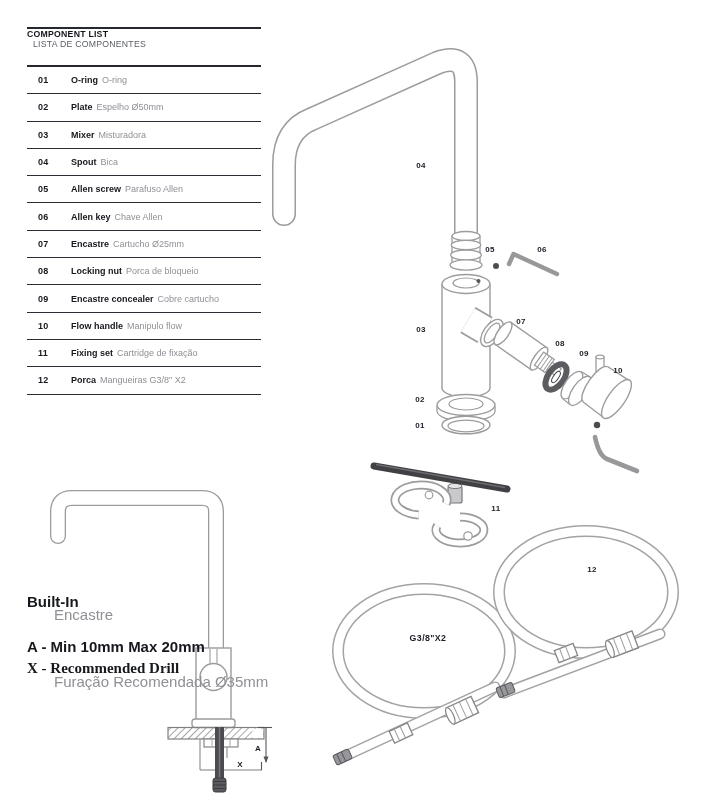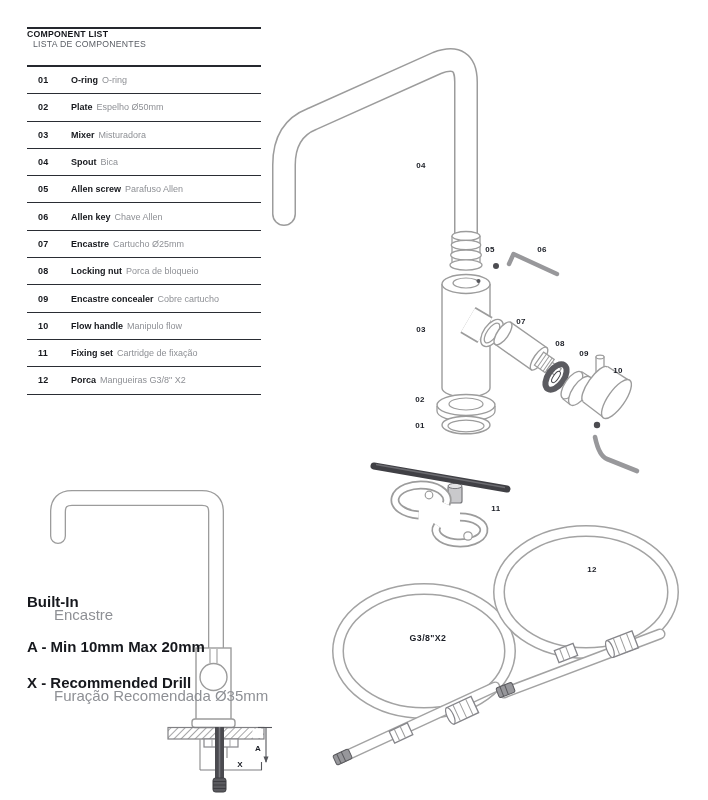--- a/index.html
+++ b/index.html
@@ -26,21 +26,21 @@
   }
   .crow .num  { font-weight:700; width:20px; margin-left:11px; letter-spacing:0.3px; }
   .crow .name { font-weight:700; margin-left:13px; }
   .crow .trans{ color:#8e9095; margin-left:4px; }
 
   
   #builtin { position:absolute; left:27px; top:595px; font-size:15px; line-height:13px; }
   #builtin .b  { font-weight:700; color:#16181d; }
   #builtin .g  { color:#8e9095;padding-left:27px; }
   #builtin .sp1 { margin-top:19px; }
-  #builtin .sp2 { margin-top:23px; }
+  #builtin .sp2 { margin-top:9px;font-family:Liberation Serif, serif; }
 
   
   .plabel {
     position:absolute; transform:translate(-50%,-50%);
     font-size:8px; font-weight:700; color:#1a1d25; letter-spacing:0.4px;
     white-space:nowrap;
   }
   .plabel.big { font-size:8.8px; }
 </style>
 </head>

